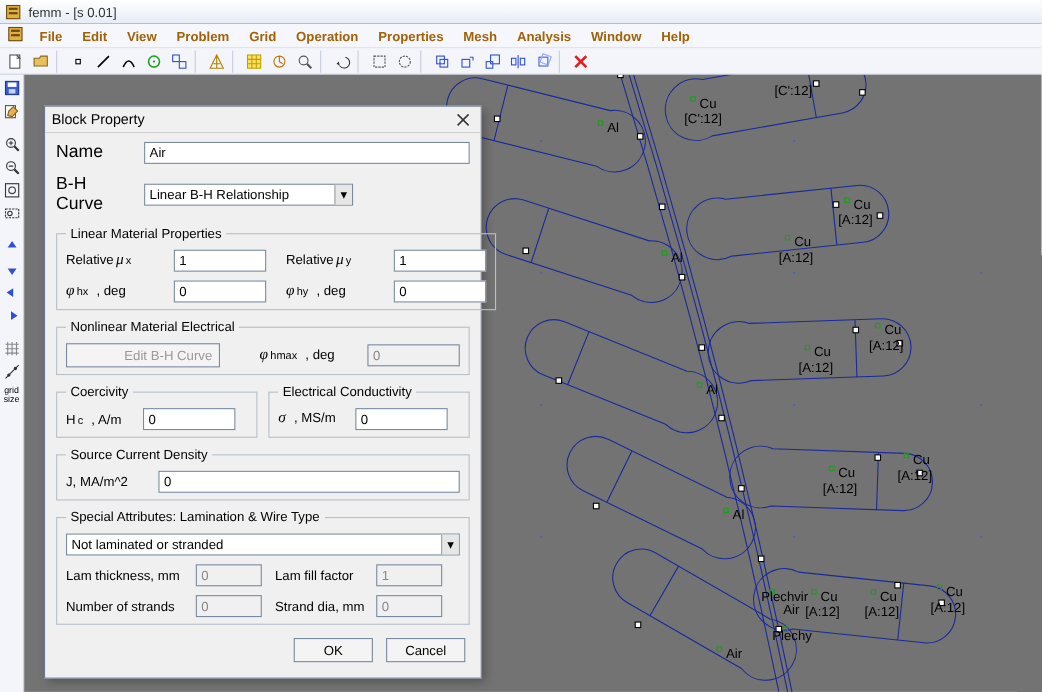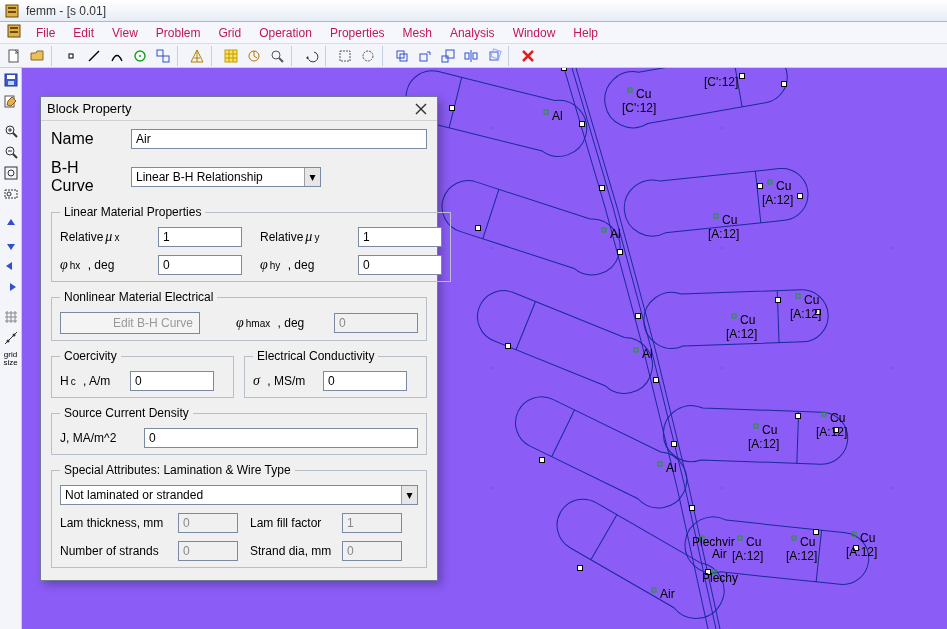--- a/index.html
+++ b/index.html
@@ -1,28 +1,28 @@
 <!DOCTYPE html>
 <html><head>
 <meta charset="utf-8">
 <style>
   html,body{margin:0;padding:0;font-family:"Segoe UI",Tahoma,sans-serif;font-size:12px;background:#fff;color:#000;}
   *{box-sizing:border-box;}
   .titlebar{height:22px;background:linear-gradient(#fff,#e6ecf5);border-bottom:1px solid #b0b8c8;display:flex;align-items:center;padding:0 4px;gap:6px;}
   .titlebar .app-icon{width:16px;height:16px;display:inline-flex;align-items:center;justify-content:center;}
   .titlebar .title{font-size:12px;color:#333;}
   .menubar{height:22px;background:#f5f7fc;border-bottom:1px solid #d8dde6;display:flex;align-items:center;padding:0 6px;gap:2px;}
-  .menubar .menu-item{padding:2px 8px;color:#be185d;cursor:default;}
+  .menubar .menu-item{padding:2px 8px;color:#a16207;cursor:default;font-weight:bold;}
   .toolbar{height:24px;background:#f3f5fb;border-bottom:1px solid #c7cedb;display:flex;align-items:center;padding:0 3px;gap:1px;}
   .tool-btn{width:22px;height:20px;border:1px solid transparent;display:inline-flex;align-items:center;justify-content:center;cursor:default;}
   .tool-sep{width:6px;height:20px;border-left:1px solid #c7cedb;margin:0 2px;}
   .workspace{position:relative;height:calc(629px - 22px - 22px - 24px);display:flex;}
   .left-toolbox{width:22px;background:#f3f5fb;border-right:1px solid #c7cedb;display:flex;flex-direction:column;align-items:center;padding-top:2px;gap:1px;}
   .left-toolbox .tool-btn{width:20px;height:20px;}
-  .canvas{flex:1;position:relative;background:#8b5cf6;overflow:hidden;}
+  .canvas{flex:1;position:relative;background:#737373;overflow:hidden;}
   .canvas svg{position:absolute;top:0;left:0;}
 
   
   .dialog{position:absolute;left:40px;top:96px;width:398px;background:#f0f0f0;border:1px solid #6f7b91;box-shadow:4px 4px 8px rgba(0,0,0,0.25);}
   .dlg-title{height:24px;border-bottom:1px solid #d0d0d0;display:flex;align-items:center;justify-content:space-between;padding:0 6px;}
   .dlg-title span{font-size:13px;}
   .dlg-close{width:20px;height:18px;display:flex;align-items:center;justify-content:center;cursor:default;}
   .dlg-body{padding:8px 10px 4px;}
   .row{display:flex;align-items:center;margin-bottom:10px;gap:8px;}
   .lbl{width:72px;font-size:16px;}
@@ -568,14 +568,18 @@
           <span class="plabel">Number of strands</span>
           <input class="text" style="width: 60px;" disabled="" value="0">
         </div>
         <div class="pair">
           <span class="plabel" style="width:86px;">Strand dia, mm</span>
           <input class="text" style="width: 60px;" disabled="" value="0">
         </div>
       </div>
     </fieldset>
 
+    <div class="dlg-buttons">
+      <button class="dlg-btn">OK</button>
+      <button class="dlg-btn">Cancel</button>
+    </div>
   </div>
 </div>
 
 </body></html>

